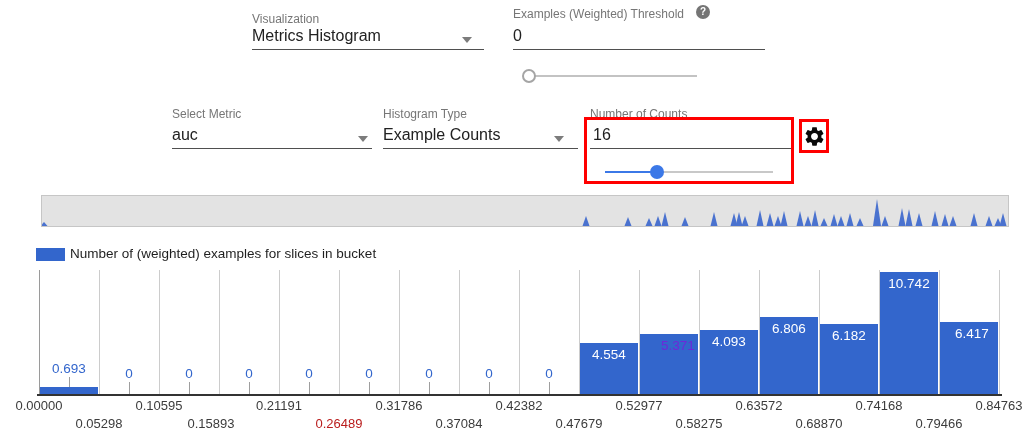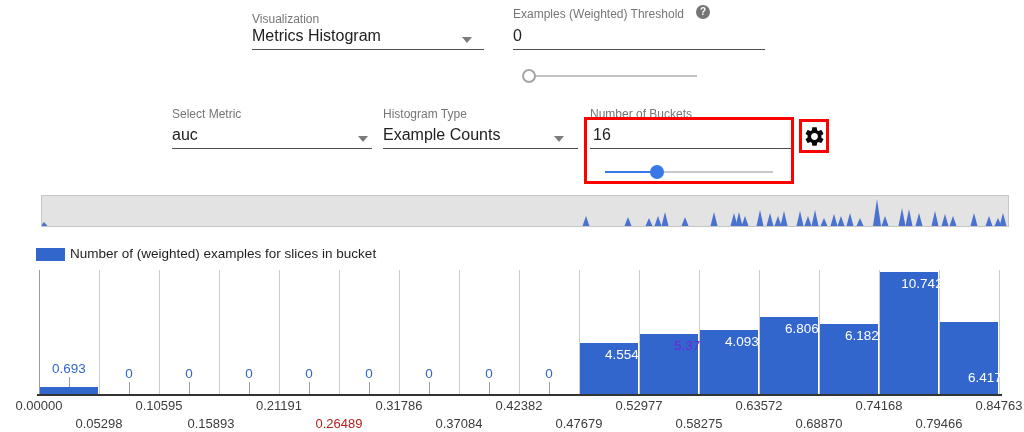--- a/index.html
+++ b/index.html
@@ -57,21 +57,21 @@
   .minimap svg{display:block;}
 
   
   .legend-swatch{position:absolute;left:36px;top:248px;width:29px;height:13px;background:#3366cc;}
   .legend-label{position:absolute;left:70px;top:246px;font-size:13.5px;color:#1f1f1f;white-space:nowrap;}
 
   
   #chart{position:absolute;left:0;top:0;width:1024px;height:432px;}
   .gridline{position:absolute;width:1px;background:#ccc;}
   .bar{position:absolute;background:#3366cc;cursor:pointer;}
-  .bar-label-in{position:absolute;font-size:13.5px;color:#fff;text-align:center;white-space:nowrap;padding-left:13px;}
+  .bar-label-in{position:absolute;font-size:13.5px;color:#fff;text-align:center;white-space:nowrap;}
   .bar-label-out{position:absolute;font-size:13.5px;color:#3366cc;text-align:center;white-space:nowrap;}
   .stem{position:absolute;width:1px;background:#9e9e9e;}
   .axis-line{position:absolute;background:#333;}
   .tick-label{position:absolute;font-size:13px;color:#3c3c3c;text-align:center;white-space:nowrap;}
 </style>
 </head>
 <body>
 
 <div class="page">
 
@@ -90,21 +90,21 @@
   <div class="ctl-label met-label">Select Metric</div>
   <div class="ctl-value met-value">auc</div>
   <div class="dd-arrow met-arrow"></div>
   <div class="underline met-underline"></div>
 
   <div class="ctl-label ht-label">Histogram Type</div>
   <div class="ctl-value ht-value">Example Counts</div>
   <div class="dd-arrow ht-arrow"></div>
   <div class="underline ht-underline"></div>
 
-  <div class="ctl-label nb-label">Number of Buckets</div>
+  <div class="ctl-label nb-label">Number of Counts</div>
   <div class="ctl-value nb-value">16</div>
   <div class="underline nb-underline"></div>
   <div class="sl2-track"></div>
   <div class="sl2-fill"></div>
   <div class="sl2-thumb"></div>
   <div class="red-box red-box-input"></div>
 
   <div class="gear-btn">
     <svg width="23" height="23" viewBox="0 0 24 24" fill="#0a0a0a">
       <path d="M19.14,12.94c0.04-0.3,0.06-0.61,0.06-0.94c0-0.32-0.02-0.64-0.07-0.94l2.03-1.58c0.18-0.14,0.23-0.41,0.12-0.61 l-1.92-3.32c-0.12-0.22-0.37-0.29-0.59-0.22l-2.39,0.96c-0.5-0.38-1.03-0.7-1.62-0.94L14.4,2.81c-0.04-0.24-0.24-0.41-0.48-0.41 h-3.84c-0.24,0-0.43,0.17-0.47,0.41L9.25,5.35C8.66,5.59,8.12,5.92,7.63,6.29L5.24,5.33c-0.22-0.08-0.47,0-0.59,0.22L2.74,8.87 C2.62,9.08,2.66,9.34,2.86,9.48l2.03,1.58C4.84,11.36,4.8,11.69,4.8,12s0.02,0.64,0.07,0.94l-2.03,1.58 c-0.18,0.14-0.23,0.41-0.12,0.61l1.92,3.32c0.12,0.22,0.37,0.29,0.59,0.22l2.39-0.96c0.5,0.38,1.03,0.7,1.62,0.94l0.36,2.54 c0.05,0.24,0.24,0.41,0.48,0.41h3.84c0.24,0,0.44-0.17,0.47-0.41l0.36-2.54c0.59-0.24,1.13-0.56,1.62-0.94l2.39,0.96 c0.22,0.08,0.47,0,0.59-0.22l1.92-3.32c0.12-0.22,0.07-0.47-0.12-0.61L19.14,12.94z M12,15.6c-1.98,0-3.6-1.62-3.6-3.6 s1.62-3.6,3.6-3.6s3.6,1.62,3.6,3.6S13.98,15.6,12,15.6z"></path>
@@ -214,17 +214,17 @@
       <div class="bar-label-in" style="left: 640px; top: 338px; width: 76px; color: #6d28d9;">5.371</div>
       <div class="bar" style="left: 700px; top: 330px; width: 58px; height: 65px; background: rgb(51, 102, 204);"></div>
       <div class="bar-label-in" style="left: 700px; top: 334px; width: 58px; color: rgb(255, 255, 255);">4.093</div>
       <div class="bar" style="left: 760px; top: 317px; width: 58px; height: 78px; background: rgb(51, 102, 204);"></div>
       <div class="bar-label-in" style="left: 760px; top: 321px; width: 58px; color: rgb(255, 255, 255);">6.806</div>
       <div class="bar" style="left: 820px; top: 324px; width: 58px; height: 71px; background: rgb(51, 102, 204);"></div>
       <div class="bar-label-in" style="left: 820px; top: 328px; width: 58px; color: rgb(255, 255, 255);">6.182</div>
       <div class="bar" style="left: 880px; top: 272px; width: 58px; height: 123px; background: rgb(51, 102, 204);"></div>
       <div class="bar-label-in" style="left: 880px; top: 276px; width: 58px; color: rgb(255, 255, 255);">10.742</div>
       <div class="bar" style="left: 940px; top: 322px; width: 58px; height: 73px; background: rgb(51, 102, 204);"></div>
-      <div class="bar-label-in" style="left: 940px; top: 326px; width: 64px; color: rgb(255, 255, 255); margin-top: 44px;">6.417</div>
+      <div class="bar-label-in" style="left: 940px; top: 326px; width: 64px; color: rgb(255, 255, 255);">6.417</div>
       <div class="axis-line" style="left: 37px; top: 394px; width: 965px; height: 2px; background: rgb(51, 51, 51);"></div>
     </div>
 
 </div>
 
 </body></html>

